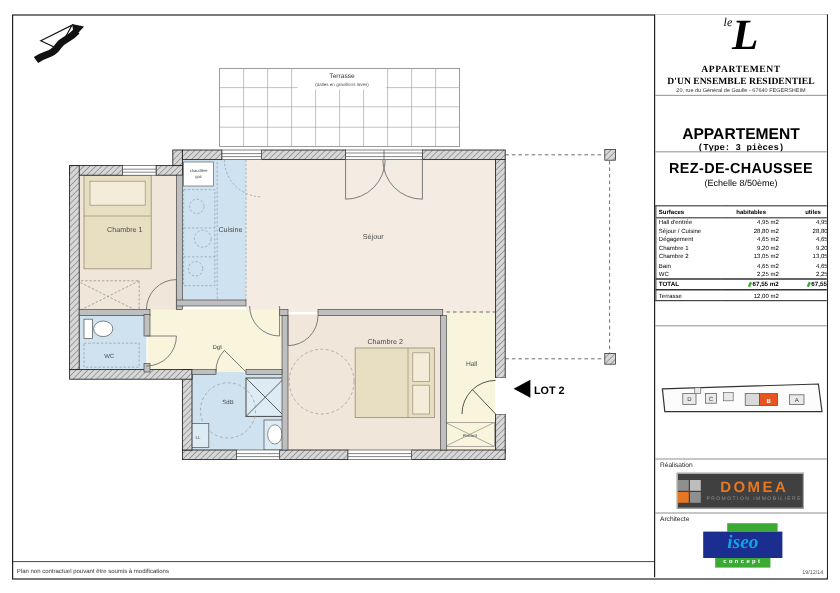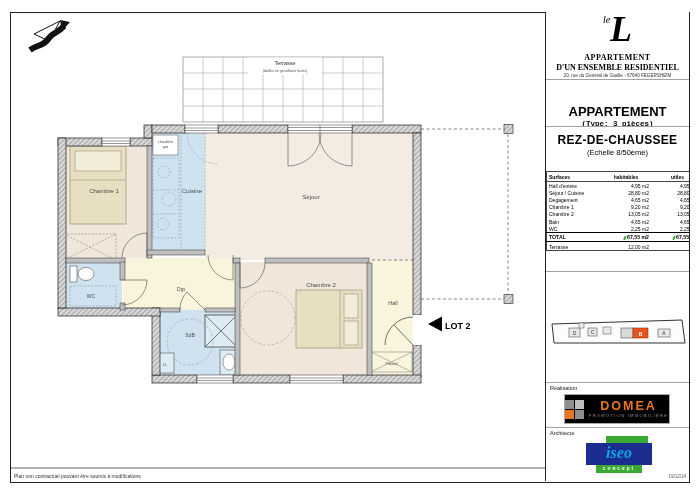--- a/index.html
+++ b/index.html
@@ -41,21 +41,21 @@
   tr.total td{border-top:1px solid #000;border-bottom:1px solid #000;font-weight:bold;font-size:5.2px;}
   tr.terr td{padding-top:2px;}
   .tick{display:inline-block;width:1.5px;height:4px;background:#3aaa35;
         transform:rotate(25deg);margin-right:2px;vertical-align:middle;}
   .tb-site{height:111px;}
   .tb-real{height:45px;}
   .tb-arch{height:53px;border-bottom:none;}
   .seclabel{position:absolute;left:4px;top:2px;font-size:5.5px;color:#222;}
   
   .domea-box{position:absolute;left:18px;top:11px;width:106px;height:30px;
-             border:1px solid #aaa;background:#000000;display:flex;align-items:center;padding:0 0;box-sizing:border-box;}
+             border:1px solid #aaa;background:#404040;display:flex;align-items:center;padding:0 0;box-sizing:border-box;}
   .domea-sq{display:grid;grid-template-columns:9px 9px;grid-template-rows:9px 9px;gap:1px;margin-right:4px;}
   .domea-sq i{display:block;}
   .sq1{background:#8f8f8f;} .sq2{background:#bdbdbd;} .sq3{background:#e87722;} .sq4{background:#8f8f8f;}
   .domea-txt{flex:1;text-align:center;}
   .domea-name{color:#e87722;font-weight:bold;font-size:12.5px;letter-spacing:2px;line-height:12px;}
   .domea-tag{color:#8f8f8f;font-size:4.2px;letter-spacing:1.2px;margin-top:1px;}
   
   .iseo{position:absolute;left:38px;top:8px;width:70px;text-align:center;}
   .iseo-bar-top{width:42px;height:7px;background:#3aaa35;margin:0 0 0 22px;}
   .iseo-main{width:66px;height:22px;background:#1b2d8e;margin:0 auto;color:#0ea5e9;

